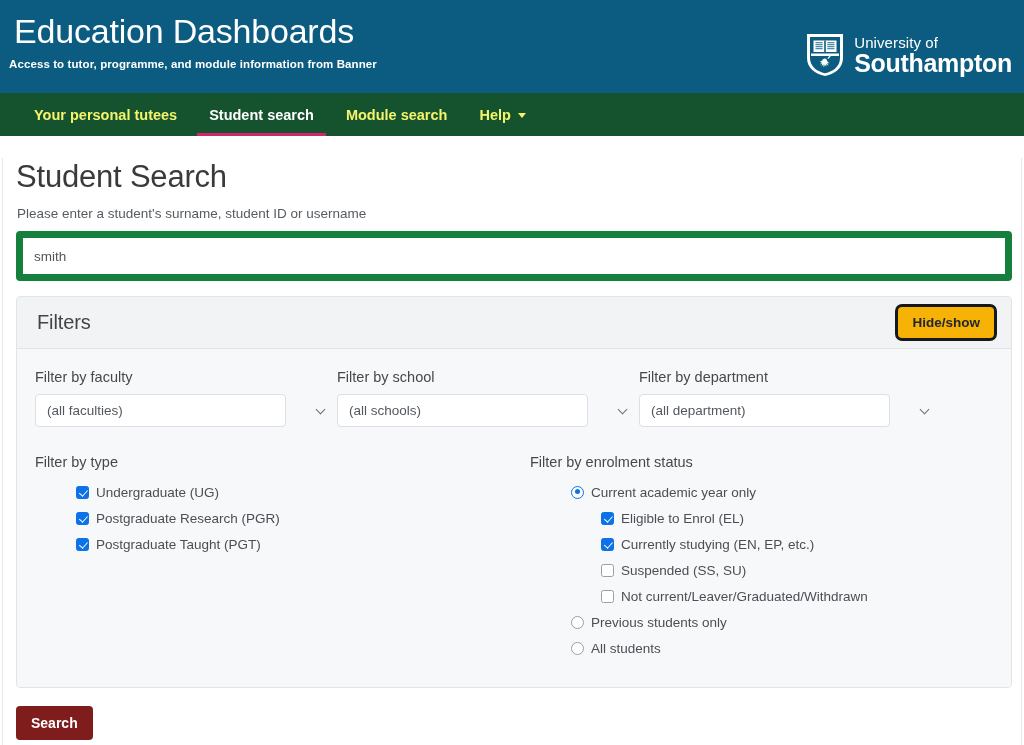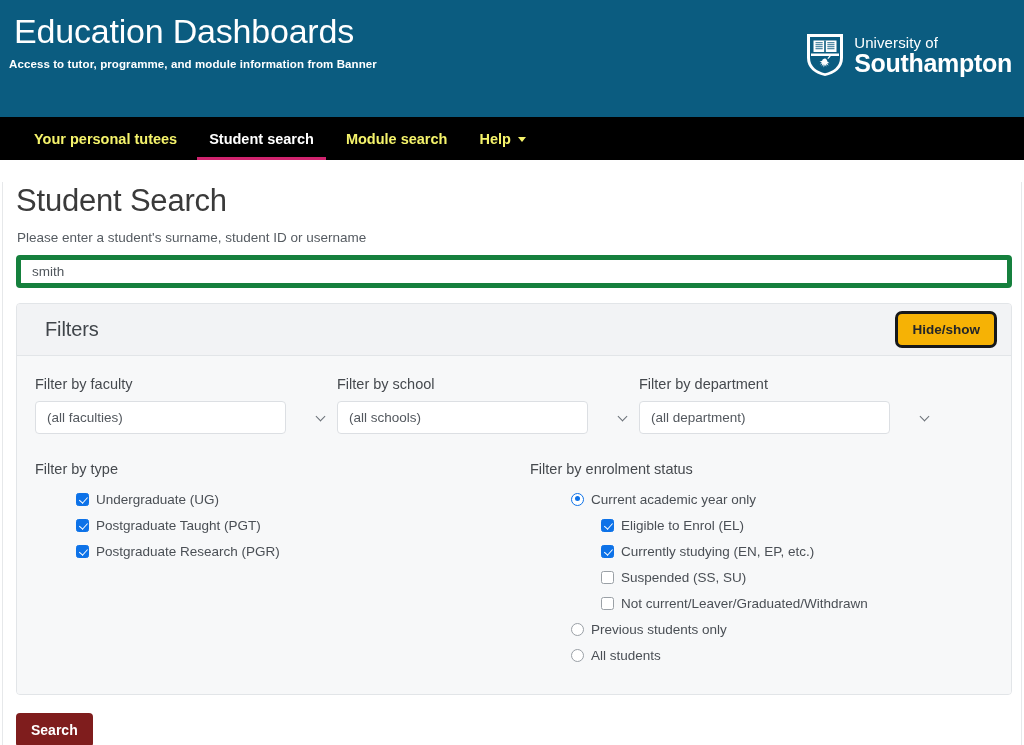--- a/index.html
+++ b/index.html
@@ -14,21 +14,21 @@
   .page {
     width: 1024px;
     height: 745px;
     position: relative;
     background: #ffffff;
   }
 
   
   .masthead {
     background: #0b5c80;
-    height: 117px;
+    height: 93px;
     position: relative;
     padding: 0;
   }
   .masthead-title {
     position: absolute;
     left: 14px;
     top: 10px;
     color: #ffffff;
     font-size: 34px;
     font-weight: 400;
@@ -67,21 +67,21 @@
   .logo-line2 {
     display: block;
     color: #ffffff;
     font-size: 25px;
     font-weight: 700;
     letter-spacing: -0.3px;
   }
 
   
   .navbar {
-    background: #000000;
+    background: #14532d;
     height: 43px;
     display: flex;
     align-items: stretch;
     padding-left: 22px;
   }
   .nav-item {
     display: flex;
     align-items: center;
     color: #f5f36b;
     font-size: 14.5px;
@@ -136,23 +136,23 @@
   }
   .page-hint {
     margin: 10px 0 0 2px;
     font-size: 13.5px;
     color: #555b61;
   }
 
   .search-input {
     display: block;
     width: 996px;
-    height: 33px;
+    height: 50px;
     margin: 10px 0 0 1px;
-    border: 5px solid #15803d;
+    border: 7px solid #15803d;
     border-radius: 4px;
     padding: 0 11px;
     font-size: 13.5px;
     color: #50565c;
     font-family: "Liberation Sans", sans-serif;
     background: #ffffff;
     outline: none;
   }
   .search-input::placeholder { color: #9aa0a6; }
 
@@ -168,21 +168,21 @@
   .filters-head {
     height: 52px;
     background: #f2f3f5;
     border-bottom: 1px solid #e2e5e8;
     display: flex;
     align-items: center;
     justify-content: space-between;
     padding: 0 17px 0 20px;
   }
   .filters-head h2 {
-    margin: 8px;
+    margin: 0;
     font-size: 20px;
     font-weight: 400;
     color: #40454a;
     letter-spacing: -0.1px;
   }
   .hideshow-btn {
     background: #f6b205;
     color: #23262a;
     font-size: 13.5px;
     font-weight: 700;
@@ -438,25 +438,25 @@
 
           <div class="col-type">
             <div class="fgroup-label">Filter by type</div>
 
             <div class="opt">
               <span class="cb checked"></span>
               <span class="opt-label">Undergraduate (UG)</span>
             </div>
             <div class="opt">
               <span class="cb checked"></span>
-              <span class="opt-label">Postgraduate Taught (PGT)</span>
+              <span class="opt-label">Postgraduate Research (PGR)</span>
             </div>
             <div class="opt">
               <span class="cb checked"></span>
-              <span class="opt-label">Postgraduate Research (PGR)</span>
+              <span class="opt-label">Postgraduate Taught (PGT)</span>
             </div>
           </div>
 
           <div class="col-status">
             <div class="fgroup-label">Filter by enrolment status</div>
 
             <div class="opt">
               <span class="rb checked"></span>
               <span class="opt-label">Current academic year only</span>
             </div>

